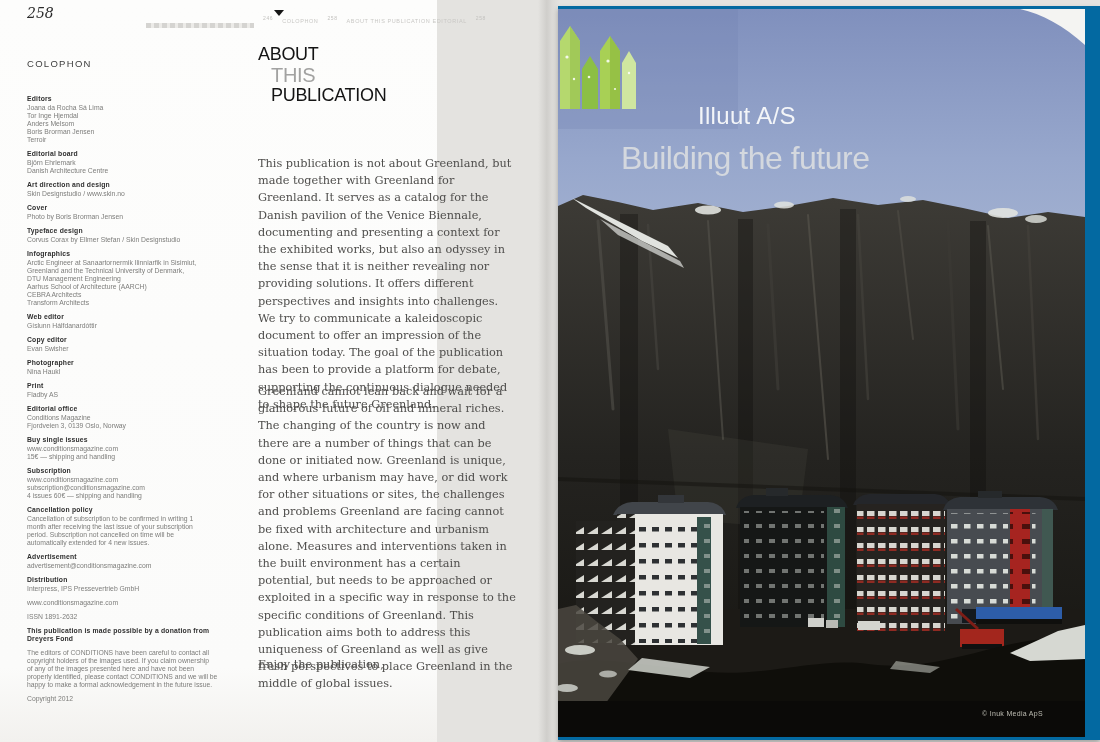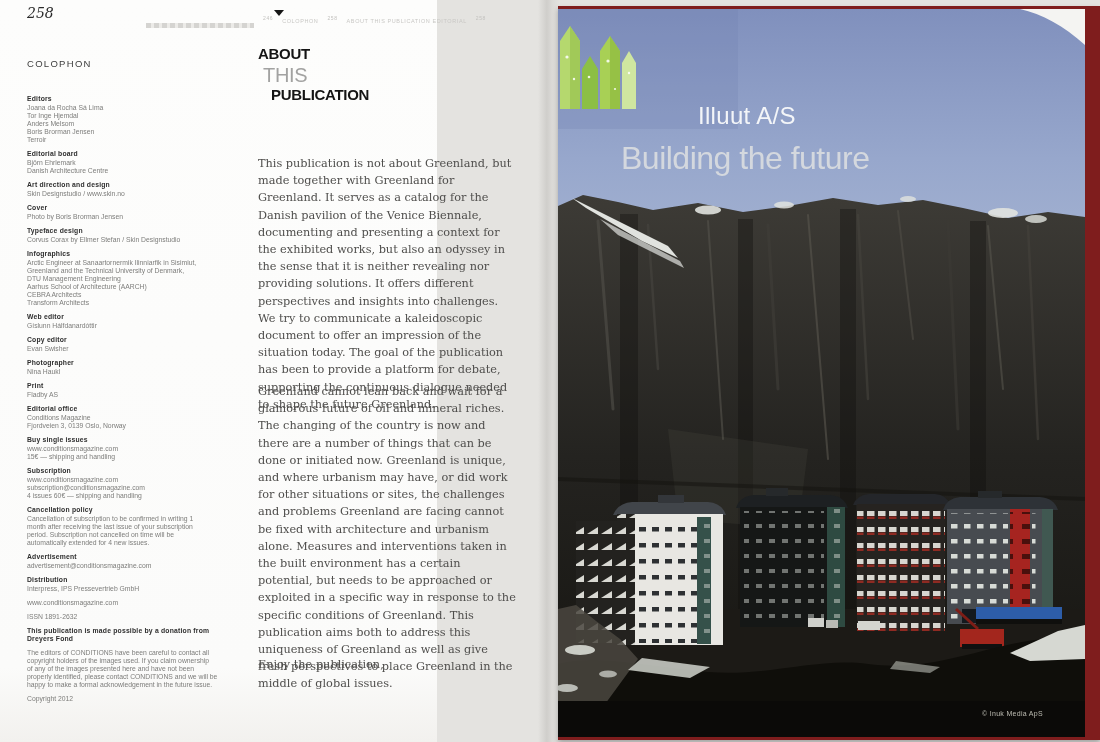--- a/index.html
+++ b/index.html
@@ -40,35 +40,35 @@
     font-size:9.5px;letter-spacing:1.3px;color:#3c3c3c;margin-bottom:26px;
   }
   .col-section{margin-bottom:6px;}
   .col-label{
     font-size:6.8px;font-weight:bold;color:#2e2e2e;
     line-height:8px;letter-spacing:.2px;margin-bottom:1px;
   }
   .col-line{font-size:6.8px;color:#7d7d7b;line-height:8px;}
   
   .article-title{position:absolute;left:258px;top:44px;line-height:20.5px;}
-  .t-bold{font-size:15px;font-weight:bold;color:#141414;letter-spacing:-.3px;}
-  .t-light{font-size:20px;color:#a2a2a1;letter-spacing:-.3px;margin-left:5px;}
+  .t-bold{font-size:18px;font-weight:normal;color:#141414;letter-spacing:-.3px;}
+  .t-light{font-size:20px;color:#a2a2a1;letter-spacing:-.3px;margin-left:13px;}
   .t-bold2{margin-left:13px;}
   .article-par{
     position:absolute;width:260px;
     font-family:"DejaVu Serif",serif;
     font-size:11.3px;line-height:17.2px;color:#4f4e4c;
   }
   .par1{left:258px;top:155px;}
   .par2{left:258px;top:383px;}
   .signoff{left:258px;top:656px;}
   
   .page-right{
     position:absolute;left:558px;top:6px;width:542px;height:734px;
-    background:#7f1d1d;box-shadow:0 3px 5px rgba(0,0,0,.28);
+    background:#0369a1;box-shadow:0 3px 5px rgba(0,0,0,.28);
   }
   .photo{
     position:absolute;left:0;top:3px;width:527px;height:728px;overflow:hidden;
   }
   .photo svg{position:absolute;left:0;top:0;}
   .brand-text{
     position:absolute;left:140px;top:93px;
     font-size:24px;color:var(--brand-text,#f3f5f8);letter-spacing:.3px;
   }
   .headline{

